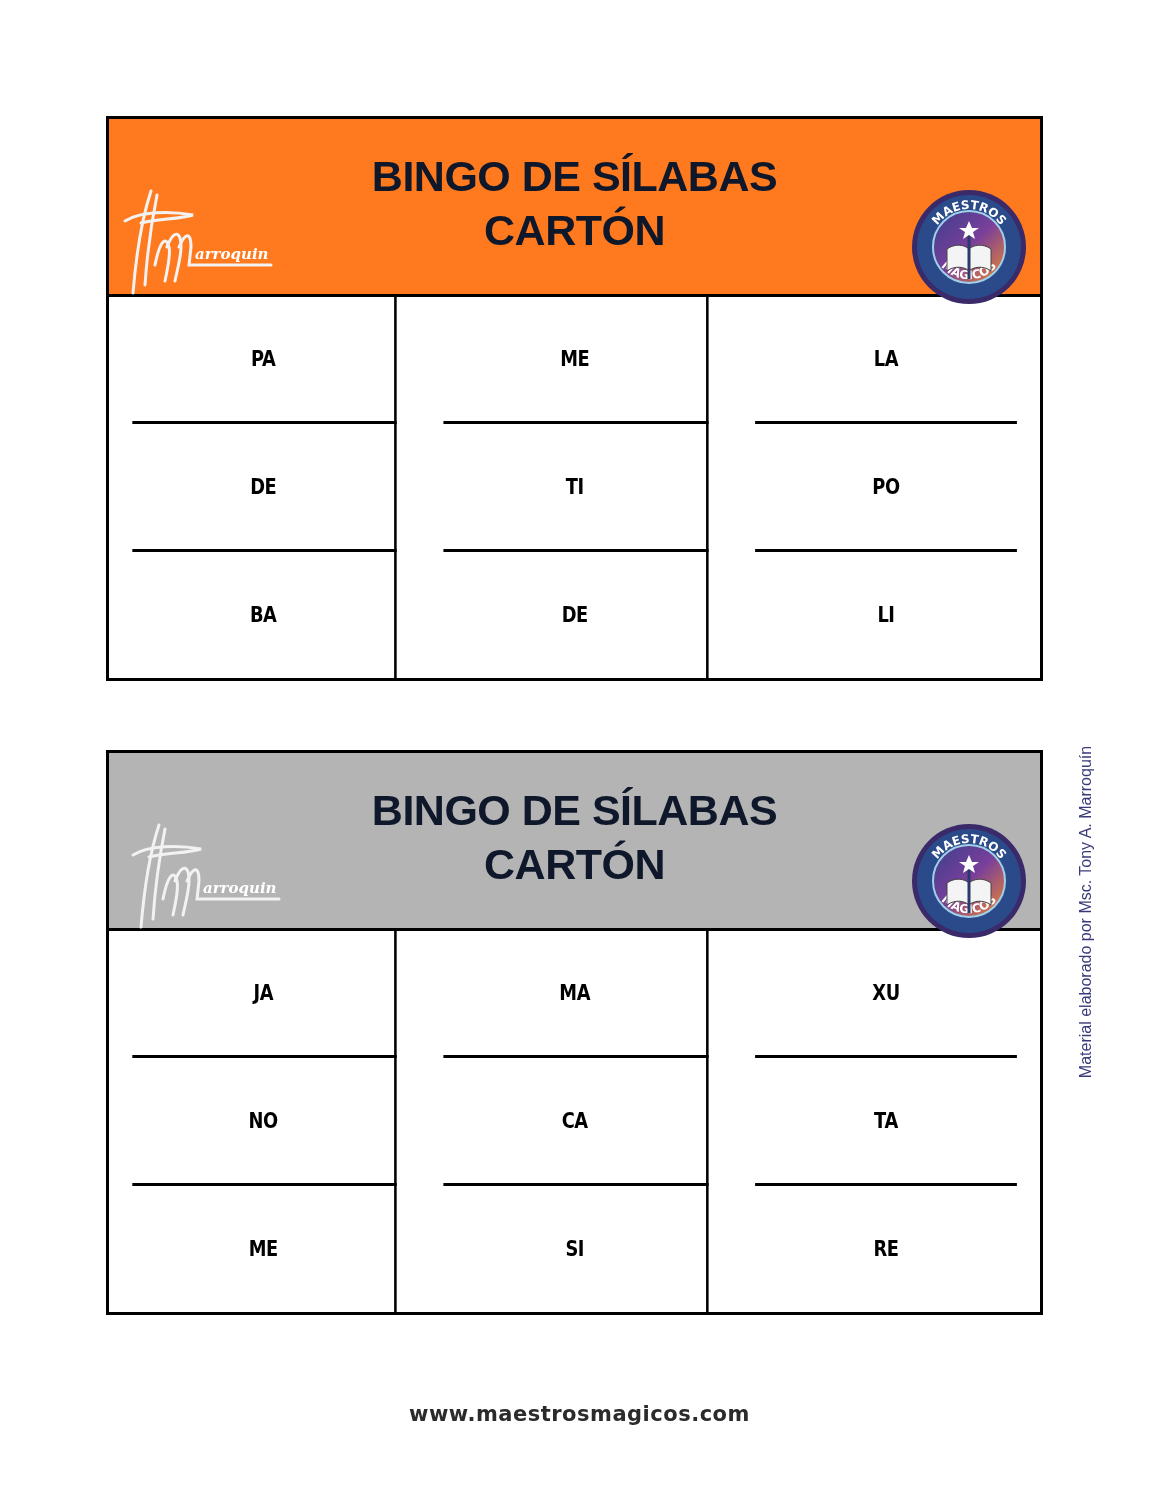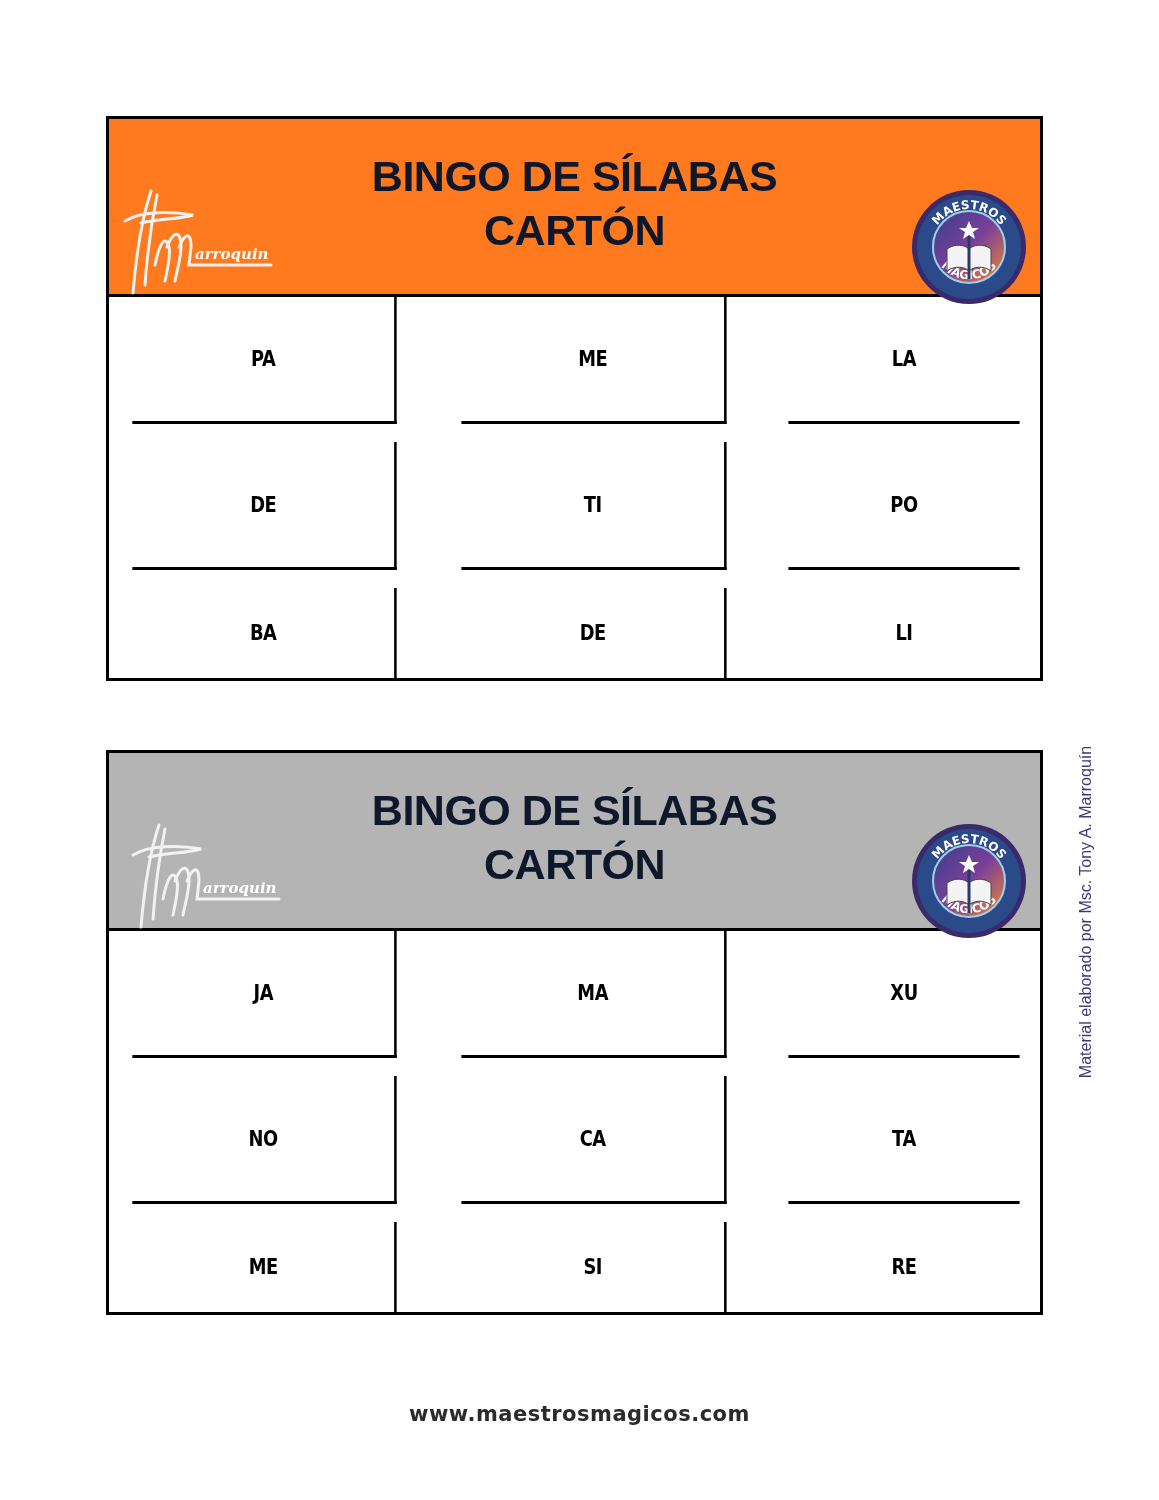--- a/index.html
+++ b/index.html
@@ -22,21 +22,21 @@
     .title {
       position: absolute; left: 0; right: 0; top: 30px; text-align: center;
       color: #0f172a; font-weight: 700; font-size: 43px; line-height: 54px;
       letter-spacing: -0.5px;
     }
     .title div { white-space: nowrap; }
     .logo-tm { position: absolute; left: 2px; top: 66px; width: 170px; height: 112px; }
     .badge { position: absolute; left: 800px; top: 68px; width: 120px; height: 120px; z-index: 2; }
     .grid {
       display: grid; grid-template-columns: 311px 312px 1fr;
-      grid-template-rows: 127px 128px 1fr; height: 381px; gap: 18px;
+      grid-template-rows: 127px 128px 1fr; height: 381px;
     }
     .cell {
       display: flex; align-items: center; justify-content: center;
       font-weight: 900; font-size: 21px; color: #000;
       border-right: 3px solid #000; border-bottom: 3px solid #000;
       box-sizing: border-box; letter-spacing: -0.5px;
       font-family: "DejaVu Sans", sans-serif; transform: scaleX(0.85);
     }
     .cell.c3 { border-right: none; }
     .cell.r3 { border-bottom: none; }

